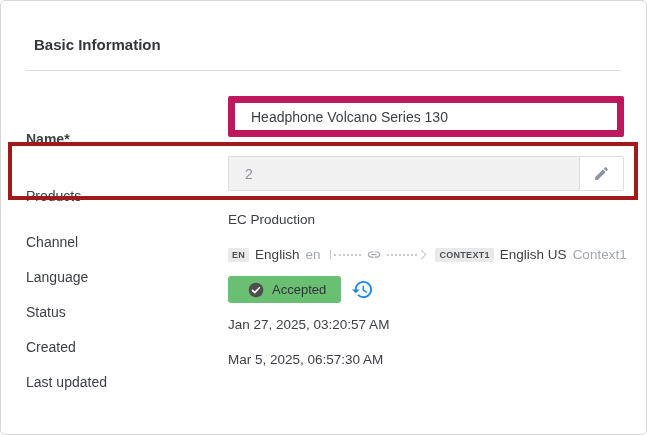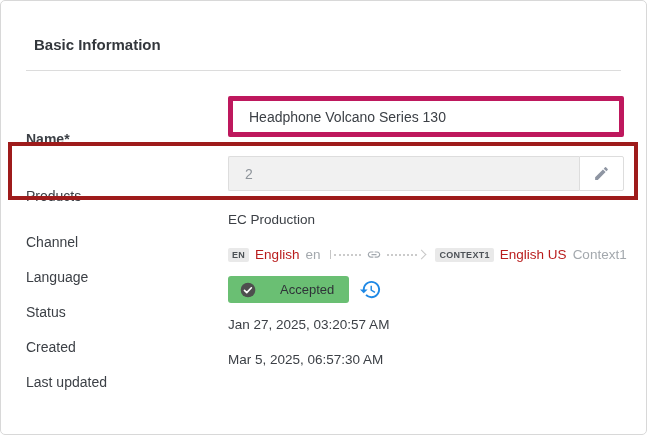--- a/index.html
+++ b/index.html
@@ -42,21 +42,21 @@
     color: #3c4046;
     margin-top: 44px;
   }
   .label.bold { font-weight: 700; }
   .value-col { flex: 1; display: flex; align-items: center; min-width: 0; }
 
   
   .name-row { margin-top: 25px; height: 41px; }
   .text-input {
     width: 100%; height: 41px;
-    border: 5px solid #be185d;
+    border: 7px solid #be185d;
     border-radius: 2px;
     padding: 0 16px;
     font-size: 14px;
     font-family: "Liberation Sans", "DejaVu Sans", sans-serif;
     color: #3c4046;
     background: #fff;
     outline: none;
   }
 
   
@@ -109,43 +109,43 @@
     background: #e9e9e9;
     color: #4c5156;
     font-size: 9px;
     font-weight: 700;
     letter-spacing: .3px;
     padding: 3px 4px 2px 4px;
     border-radius: 2px;
     text-transform: uppercase;
     line-height: 1;
   }
-  .lang-name { font-size: 13.5px; color: #b91c1c; }
+  .lang-name { font-size: 13.5px; color: #404040; }
   .lang-code { font-size: 13.5px; }
   .connector { display: flex; align-items: center; margin: 0 4px; }
   .tick { width: 1px; height: 9px; background: #c6c6c6; }
   .dots { width: 27px; height: 0; border-top: 2px dotted #cbcbcb; margin: 0 3px; }
   .chevron {
     width: 7px; height: 7px;
     border-top: 1.5px solid #c6c6c6;
     border-right: 1.5px solid #c6c6c6;
     transform: rotate(45deg);
     margin-left: -2px;
   }
 
   
   .status-badge {
     display: inline-flex;
     align-items: center;
-    gap: 24px;
+    gap: 8px;
     background: var(--status-green, #6abf73);
     color: #2f3338;
     font-size: 13px;
     height: 27px;
-    padding: 0 15px 0 12px;
+    padding: 0 15px 0 20px;
     border-radius: 3px;
   }
   .history-btn {
     background: none; border: none; padding: 0;
     margin-left: 9px;
     width: 24px; height: 24px;
     display: flex; align-items: center; justify-content: center;
     cursor: pointer;
   }
 </style>

